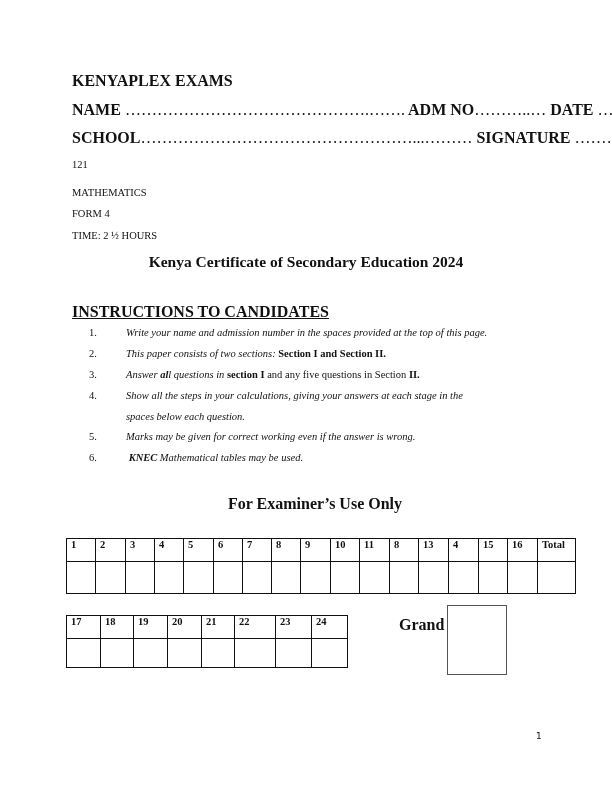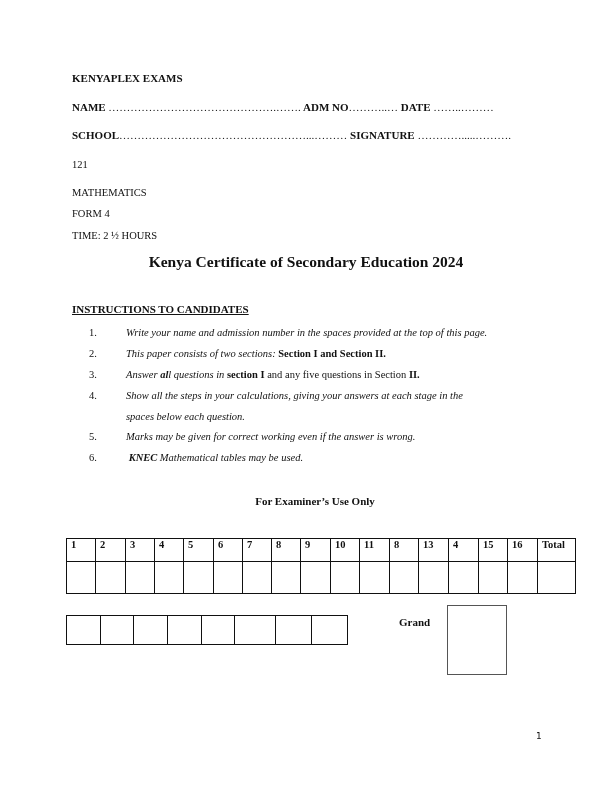--- a/index.html
+++ b/index.html
@@ -1,21 +1,21 @@
 <!DOCTYPE html>
 <html><head>
 <meta charset="utf-8">
 <style>
   html, body { margin: 0; padding: 0; background: #ffffff; }
   body { width: 612px; height: 792px; position: relative; overflow: hidden;
          font-family: "Liberation Serif", "DejaVu Serif", serif; color: #111; }
   .abs { position: absolute; white-space: nowrap; }
   .b { font-weight: bold; }
   .i { font-style: italic; }
-  .f11 { font-size: 11px; }
+  .f11 { font-size: 16px; }
   .f10 { font-size: 10.5px; }
   .title { font-size: 15.5px; font-weight: bold; }
   .u { text-decoration: underline; }
   table.marks { position: absolute; border-collapse: collapse; table-layout: fixed; }
   table.marks td { border: 1.3px solid #111; padding: 0 0 0 4px; vertical-align: top;
                    font-weight: bold; font-size: 10.5px; }
   .grand-box { position: absolute; border: 1.3px solid #555; }
 </style>
 </head>
 <body>
@@ -137,20 +137,30 @@
       <col style="width:34px">
         <col style="width:33px">
         <col style="width:34px">
         <col style="width:34px">
       <col style="width:33px">
         <col style="width:41px">
         <col style="width:36px">
         <col style="width:36px">
     </colgroup>
     <tbody>
+        <tr style="height:23px">
+      <td>17</td>
+      <td>18</td>
+      <td>19</td>
+      <td>20</td>
+      <td>21</td>
+      <td>22</td>
+      <td>23</td>
+      <td>24</td>
+    </tr>
     <tr style="height:29px">
       <td></td>
           <td></td>
       <td></td>
           <td></td>
       <td></td>
           <td></td>
       <td></td>
           <td></td>
     </tr>

